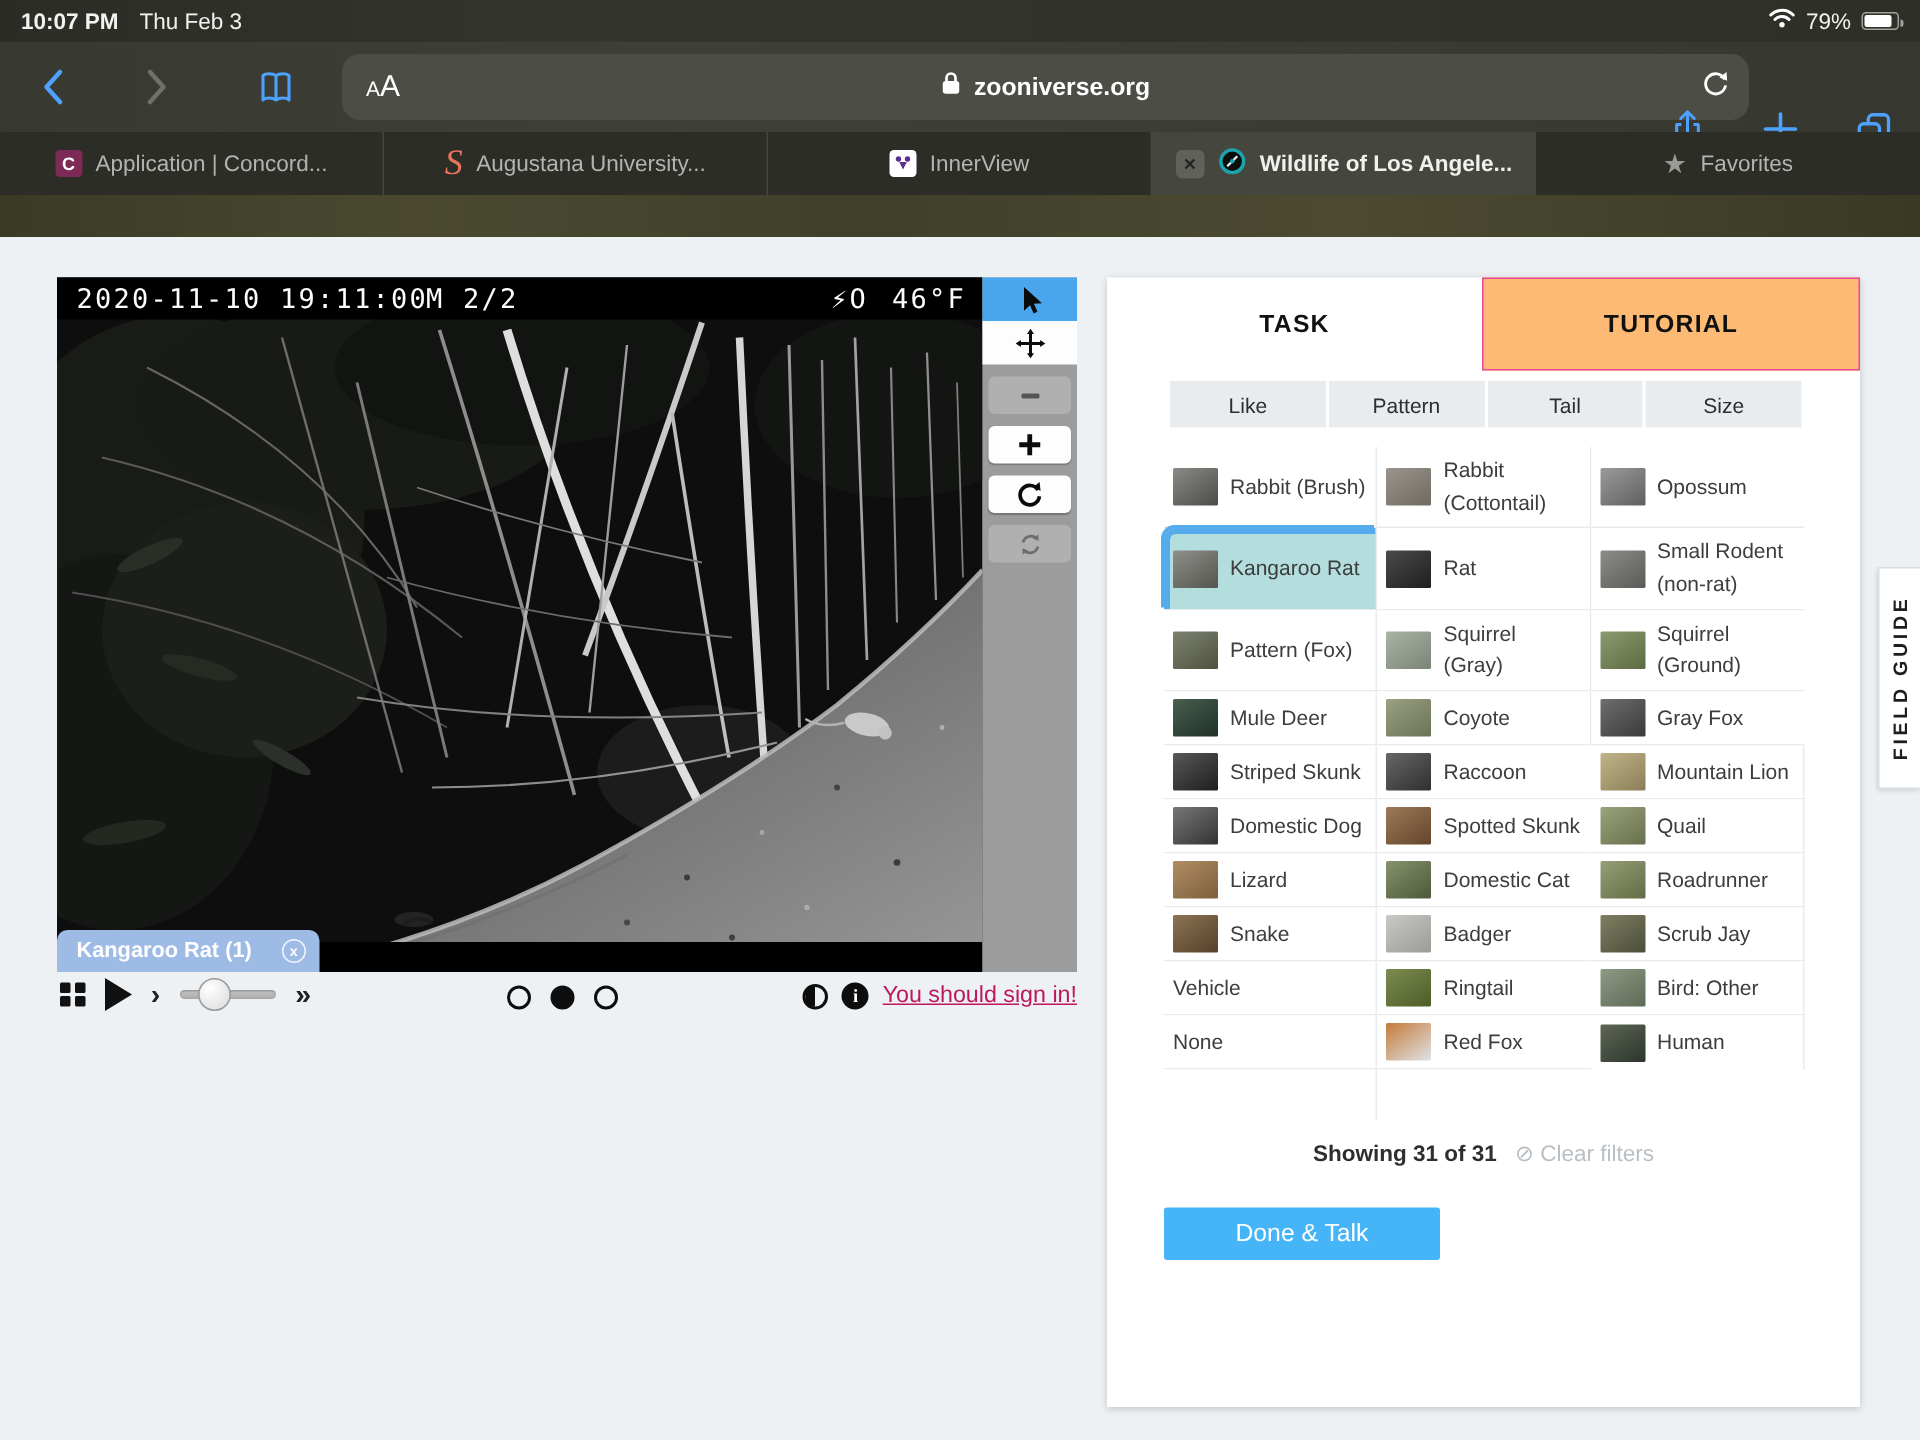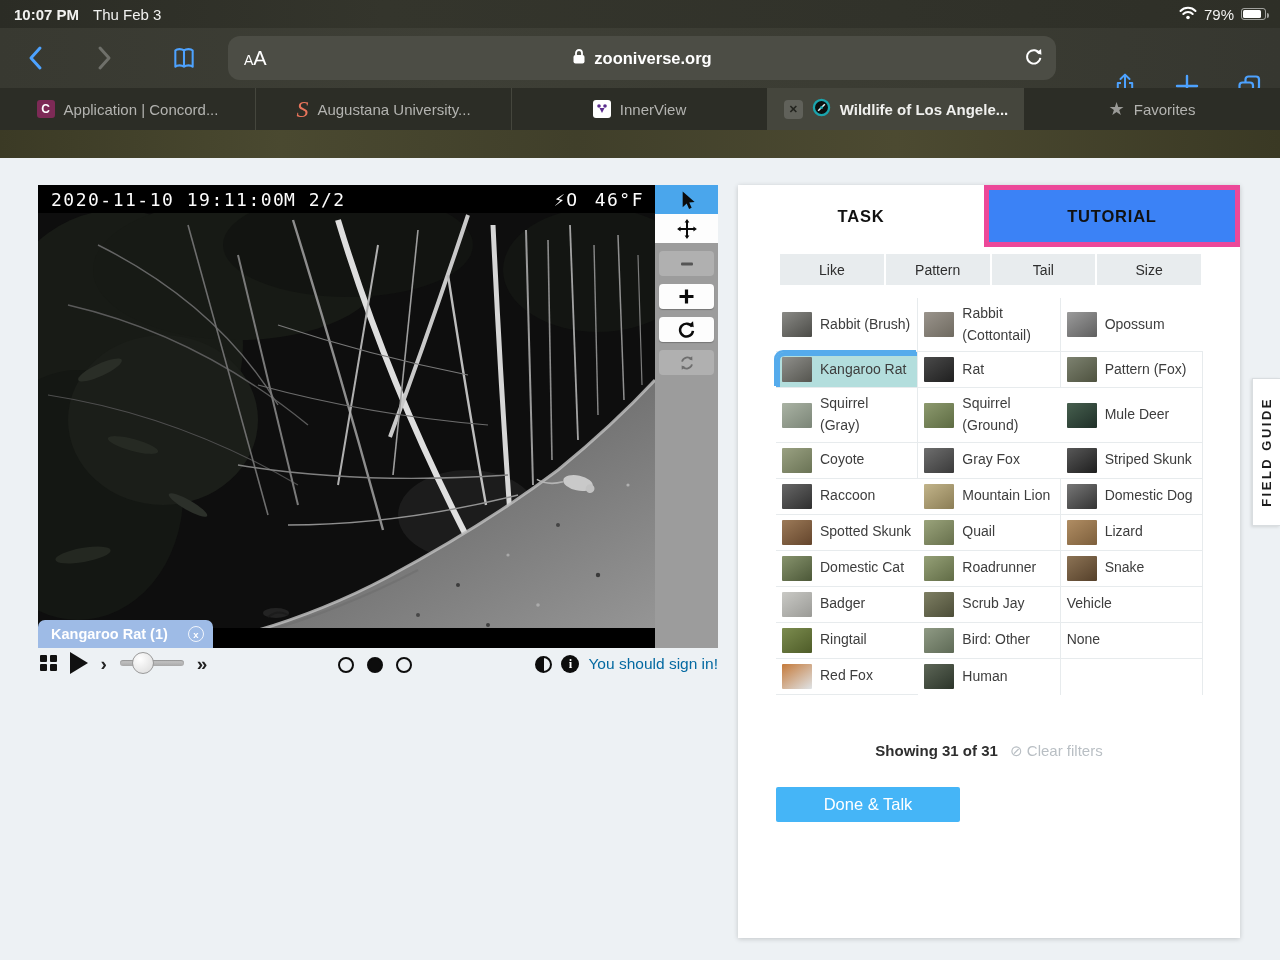--- a/index.html
+++ b/index.html
@@ -19,21 +19,21 @@
     border-radius:3px; }
   .batt-fill { position:absolute; left:1px; top:1px; bottom:1px; width:79%; background:#fff; border-radius:1.5px; }
   .batt-nub { position:absolute; right:-4px; top:3.5px; width:2.5px; height:5px;
     background:rgba(255,255,255,.55); border-radius:0 2px 2px 0; }
 
   
   .browser-bar { position:absolute; left:0; top:28px; width:1280px; height:60px;
     background:linear-gradient(90deg,#383931,#3e3f36 35%,#3a3b32 75%,#363730);
     display:flex; align-items:center; }
   .nav-btn { width:44px; height:44px; display:flex; align-items:center; justify-content:center; }
-  .addr { position:absolute; left:228px; top:8px; width:828px; height:44px; border-radius:12px;
+  .addr { position:absolute; left:228px; top:8px; width:938px; height:44px; border-radius:12px;
     background:#4c4d45; display:flex; align-items:center; color:#fff; }
   .reader-aa { position:absolute; left:16px; color:#fff; font-size:20px; }
   .reader-aa .small-a { font-size:14px; }
   .addr-center { margin:0 auto; display:flex; align-items:center; gap:8px; font-size:16.5px;
     font-weight:600; color:#fff; }
   .addr-reload { position:absolute; right:12px; }
   .tool-right { position:absolute; right:0; top:28px; height:60px; display:flex; align-items:center; }
   .tool-right .nav-btn { width:62px; }
 
   
@@ -99,29 +99,29 @@
     background:radial-gradient(circle at 35% 30%,#ffffff,#d9d9d9); border:1px solid #9a9a9a; }
   .dots { position:absolute; left:300px; top:7px; display:flex; gap:13px; }
   .dot { width:16px; height:16px; border-radius:50%; border:2.5px solid #0d0d0d; background:transparent; }
   .dot.filled { background:#0d0d0d; }
   .ctrl-right { position:absolute; right:0; top:5px; display:flex; align-items:center; gap:9px; }
   .contrast-ic { width:17px; height:17px; border-radius:50%; border:2px solid #0d0d0d;
     background:linear-gradient(90deg,#0d0d0d 50%,transparent 50%); }
   .info-ic { width:18px; height:18px; border-radius:50%; background:#0d0d0d; color:#fff;
     font-family:"Liberation Serif",serif; font-size:12.5px; font-weight:bold;
     display:flex; align-items:center; justify-content:center; }
-  .signin-text { font-size:15.5px; color:#0369a1; }
+  .signin-text { font-size:15.5px; color:#be185d;text-decoration:underline; }
 
   
   .panel { position:absolute; left:738px; top:185px; width:502px; height:753px; background:#fff;
     box-shadow:0 1px 5px rgba(0,0,0,.18); }
   .panel-tabs { display:flex; height:62px; }
   .ptab { flex:1; display:flex; align-items:center; justify-content:center; font-size:16.5px;
     font-weight:bold; letter-spacing:.8px; color:#111; }
-  .ptab.tutorial { background:#3b82f6; border:5px solid #ec4899; }
+  .ptab.tutorial { background:#fdba74; border:1px solid #ec4899; }
   .filters { display:flex; gap:2px; margin:7px 39px 0 42px; }
   .filter-btn { flex:1; height:31px; background:#e8ecee; display:flex; align-items:center;
     justify-content:center; font-size:14px; color:#2e2e2e; }
   .animal-grid { display:grid; grid-template-columns:1fr 1fr 1fr; margin:13px 37px 0 38px; }
   .cell { display:flex; align-items:center; gap:8px; padding:5px 6px; min-height:34px;
     border-bottom:1px solid #e7ebed; background:#fff; }
   .cell.colsep { border-right:1px solid #e7ebed; }
   .animal-grid .cell:nth-last-child(-n+3) { border-bottom:none; }
   .thumb { width:30px; height:25px; flex-shrink:0; border-radius:1px; }
   .lbl { font-size:14px; line-height:1.55; color:#3d3d3d; }
@@ -437,20 +437,24 @@
         <div class="cell selected colsep">
           <span class="thumb" style="background: linear-gradient(145deg, rgb(143, 143, 139) 0%, rgb(85, 85, 79) 100%);"></span>
           <span class="lbl">Kangaroo Rat</span>
         </div>
 
         <div class="cell colsep">
           <span class="thumb" style="background: linear-gradient(145deg, rgb(74, 74, 74) 0%, rgb(31, 31, 31) 100%);"></span>
           <span class="lbl">Rat</span>
         </div>
 
+        <div class="cell">
+          <span class="thumb" style="background: linear-gradient(145deg, rgb(140, 140, 136) 0%, rgb(90, 90, 86) 100%);"></span>
+          <span class="lbl">Small Rodent (non-rat)</span>
+        </div>
 
         <div class="cell colsep">
           <span class="thumb" style="background: linear-gradient(145deg, rgb(125, 130, 112) 0%, rgb(78, 82, 63) 100%);"></span>
           <span class="lbl">Pattern (Fox)</span>
         </div>
 
         <div class="cell colsep">
           <span class="thumb" style="background: linear-gradient(145deg, rgb(170, 179, 164) 0%, rgb(123, 133, 119) 100%);"></span>
           <span class="lbl">Squirrel (Gray)</span>
         </div>

